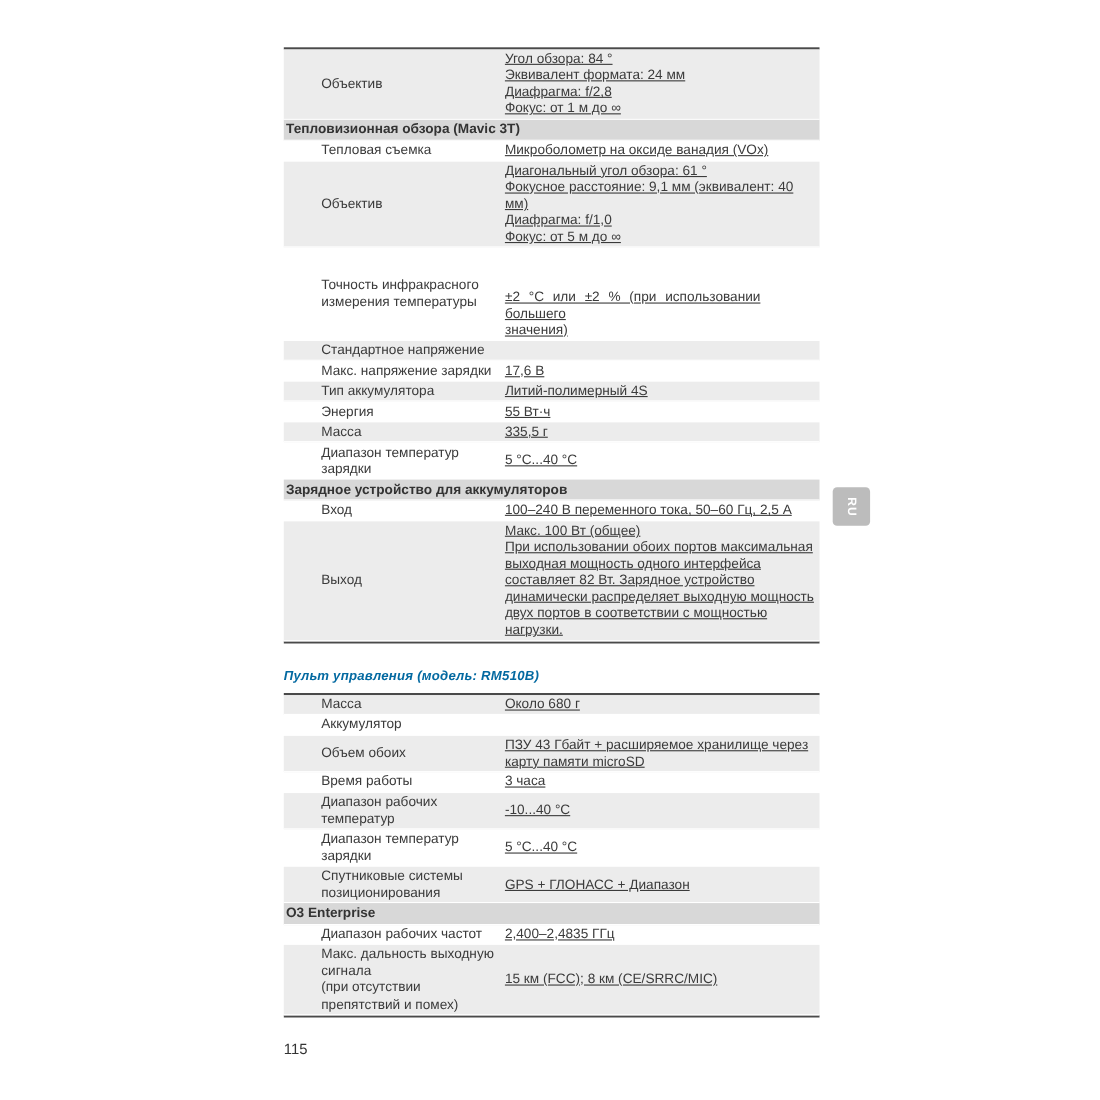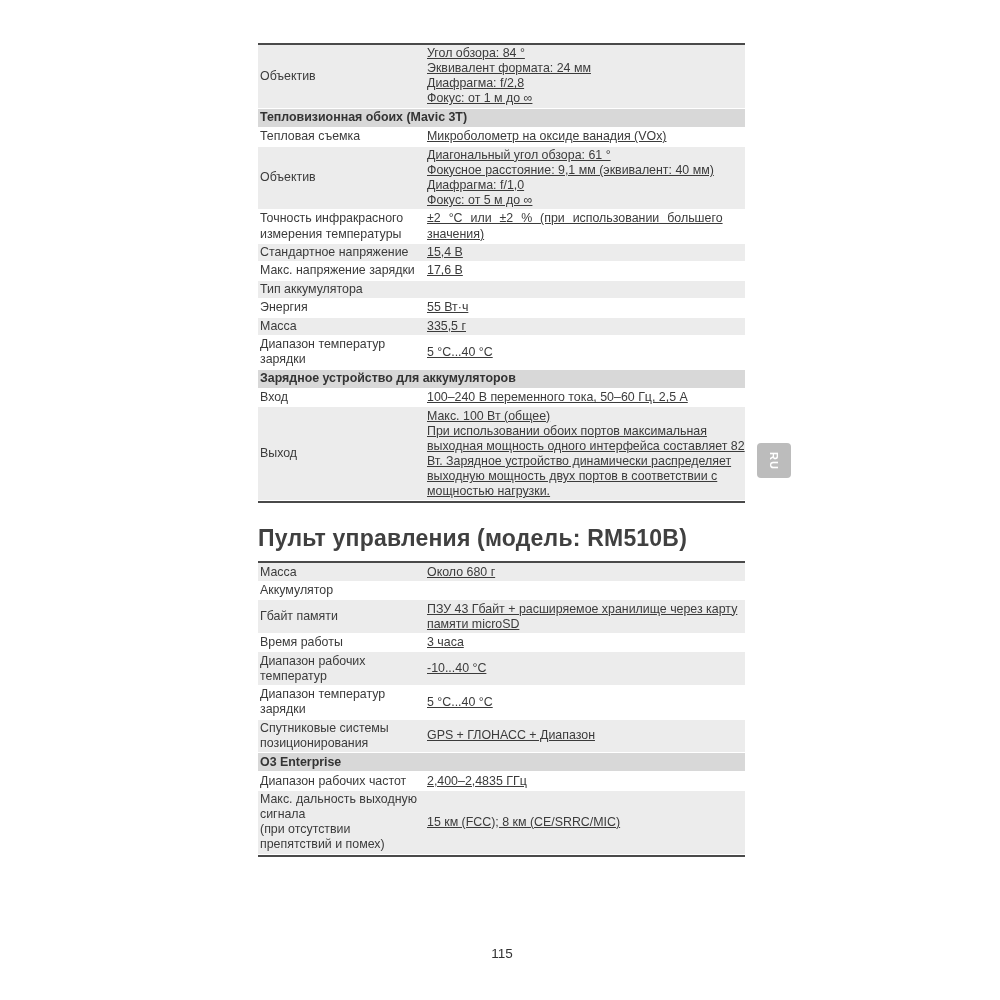--- a/index.html
+++ b/index.html
@@ -36,43 +36,46 @@
     border-bottom: 1.5px solid #ffffff;
   }
   .row.shaded {
     background: #ececec;
   }
   .row .label {
     flex: 0 0 168px;
     box-sizing: border-box;
     padding: 1.2px 6px 1.2px 2px;
     white-space: pre-line;
+    margin-left: 32px;
   }
   .row .value {
     flex: 1;
     padding: 1.2px 0 1.2px 1px;
     white-space: pre-line;
     text-decoration: underline;
   }
   .row.justify .value {
     word-spacing: 4.5px;
+    margin-top: 36px;
   }
   .sec {
     background: #d8d8d8;
     font-weight: bold;
     color: #333333;
     padding: 1.6px 2px;
     border-bottom: 1.5px solid #ffffff;
   }
   .h2 {
-    font-size: 23px;
+    font-size: 12px;
     font-weight: bold;
-    color: #404040;
+    color: #0369a1;
     letter-spacing: 0.2px;
     margin: 22px 0 9px 0;
+    font-style: italic;
   }
   .ru-tab {
     position: absolute;
     left: 757px;
     top: 443px;
     width: 34px;
     height: 35px;
     background: #bcbcbc;
     border-radius: 4px;
     color: #ffffff;
@@ -82,65 +85,65 @@
     display: flex;
     align-items: center;
     justify-content: center;
     writing-mode: vertical-rl;
   }
   .page-num {
     position: absolute;
     left: 258px;
     top: 946px;
     width: 488px;
-    text-align: center;
+    text-align: left;
     font-size: 13.5px;
     color: #333333;
   }
 </style>
 </head>
 <body>
 
 <div class="content">
 
   <div class="spec-table first">
       <div class="row shaded">
         <div class="label">Объектив</div>
         <div class="value">Угол обзора: 84 °
 Эквивалент формата: 24 мм
 Диафрагма: f/2,8
 Фокус: от 1 м до ∞</div>
       </div>
-      <div class="sec">Тепловизионная обоих (Mavic 3T)</div>
+      <div class="sec">Тепловизионная обзора (Mavic 3T)</div>
       <div class="row">
         <div class="label">Тепловая съемка</div>
         <div class="value">Микроболометр на оксиде ванадия (VOx)</div>
       </div>
       <div class="row shaded">
         <div class="label">Объектив</div>
         <div class="value">Диагональный угол обзора: 61 °
 Фокусное расстояние: 9,1 мм (эквивалент: 40 мм)
 Диафрагма: f/1,0
 Фокус: от 5 м до ∞</div>
       </div>
       <div class="row justify">
         <div class="label">Точность инфракрасного измерения температуры</div>
         <div class="value">±2 °C или ±2 % (при использовании большего
 значения)</div>
       </div>
       <div class="row shaded">
         <div class="label">Стандартное напряжение</div>
-        <div class="value">15,4 В</div>
       </div>
       <div class="row">
         <div class="label">Макс. напряжение зарядки</div>
         <div class="value">17,6 В</div>
       </div>
       <div class="row shaded">
         <div class="label">Тип аккумулятора</div>
+        <div class="value">Литий-полимерный 4S</div>
       </div>
       <div class="row">
         <div class="label">Энергия</div>
         <div class="value">55 Вт·ч</div>
       </div>
       <div class="row shaded">
         <div class="label">Масса</div>
         <div class="value">335,5 г</div>
       </div>
       <div class="row">
@@ -163,21 +166,21 @@
 
   <div class="spec-table">
       <div class="row shaded">
         <div class="label">Масса</div>
         <div class="value">Около 680 г</div>
       </div>
       <div class="row">
         <div class="label">Аккумулятор</div>
       </div>
       <div class="row shaded">
-        <div class="label">Гбайт памяти</div>
+        <div class="label">Объем обоих</div>
         <div class="value">ПЗУ 43 Гбайт + расширяемое хранилище через карту памяти microSD</div>
       </div>
       <div class="row">
         <div class="label">Время работы</div>
         <div class="value">3 часа</div>
       </div>
       <div class="row shaded">
         <div class="label">Диапазон рабочих температур</div>
         <div class="value">-10...40 °C</div>
       </div>

